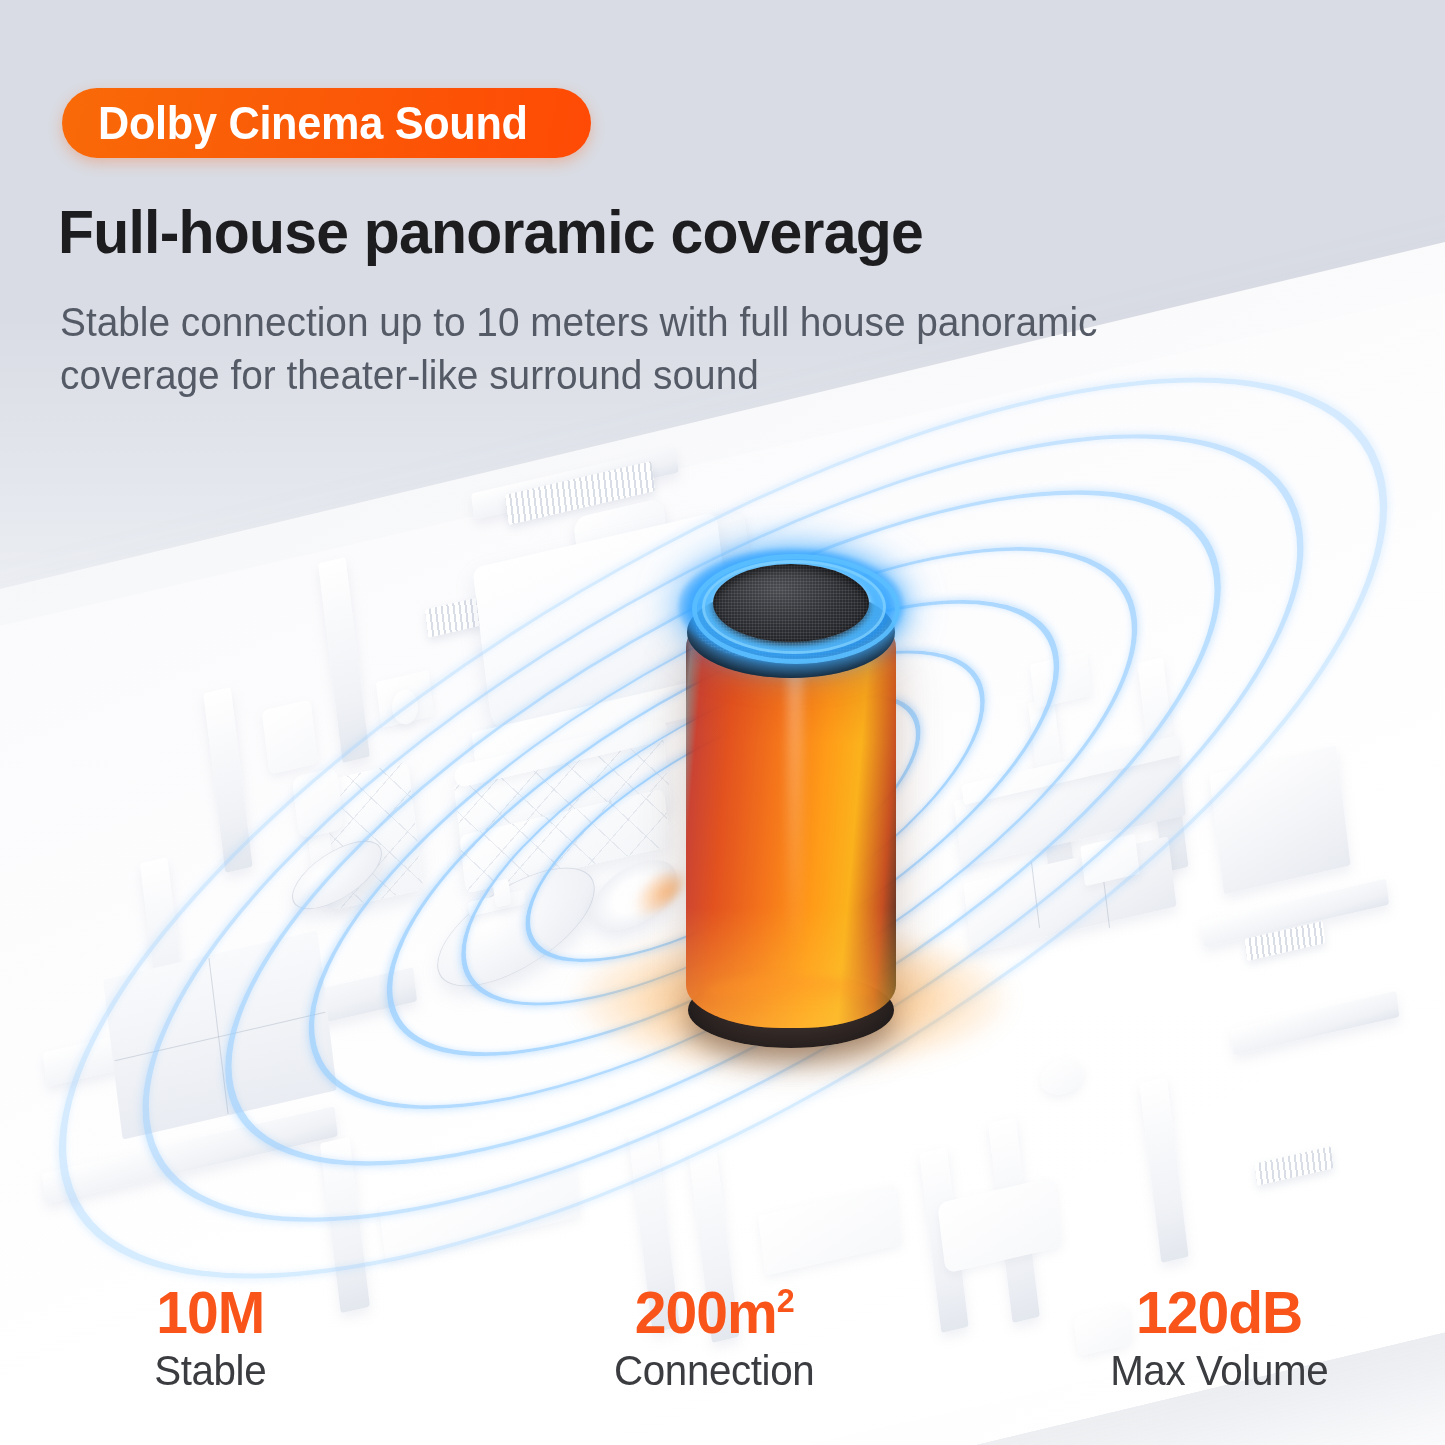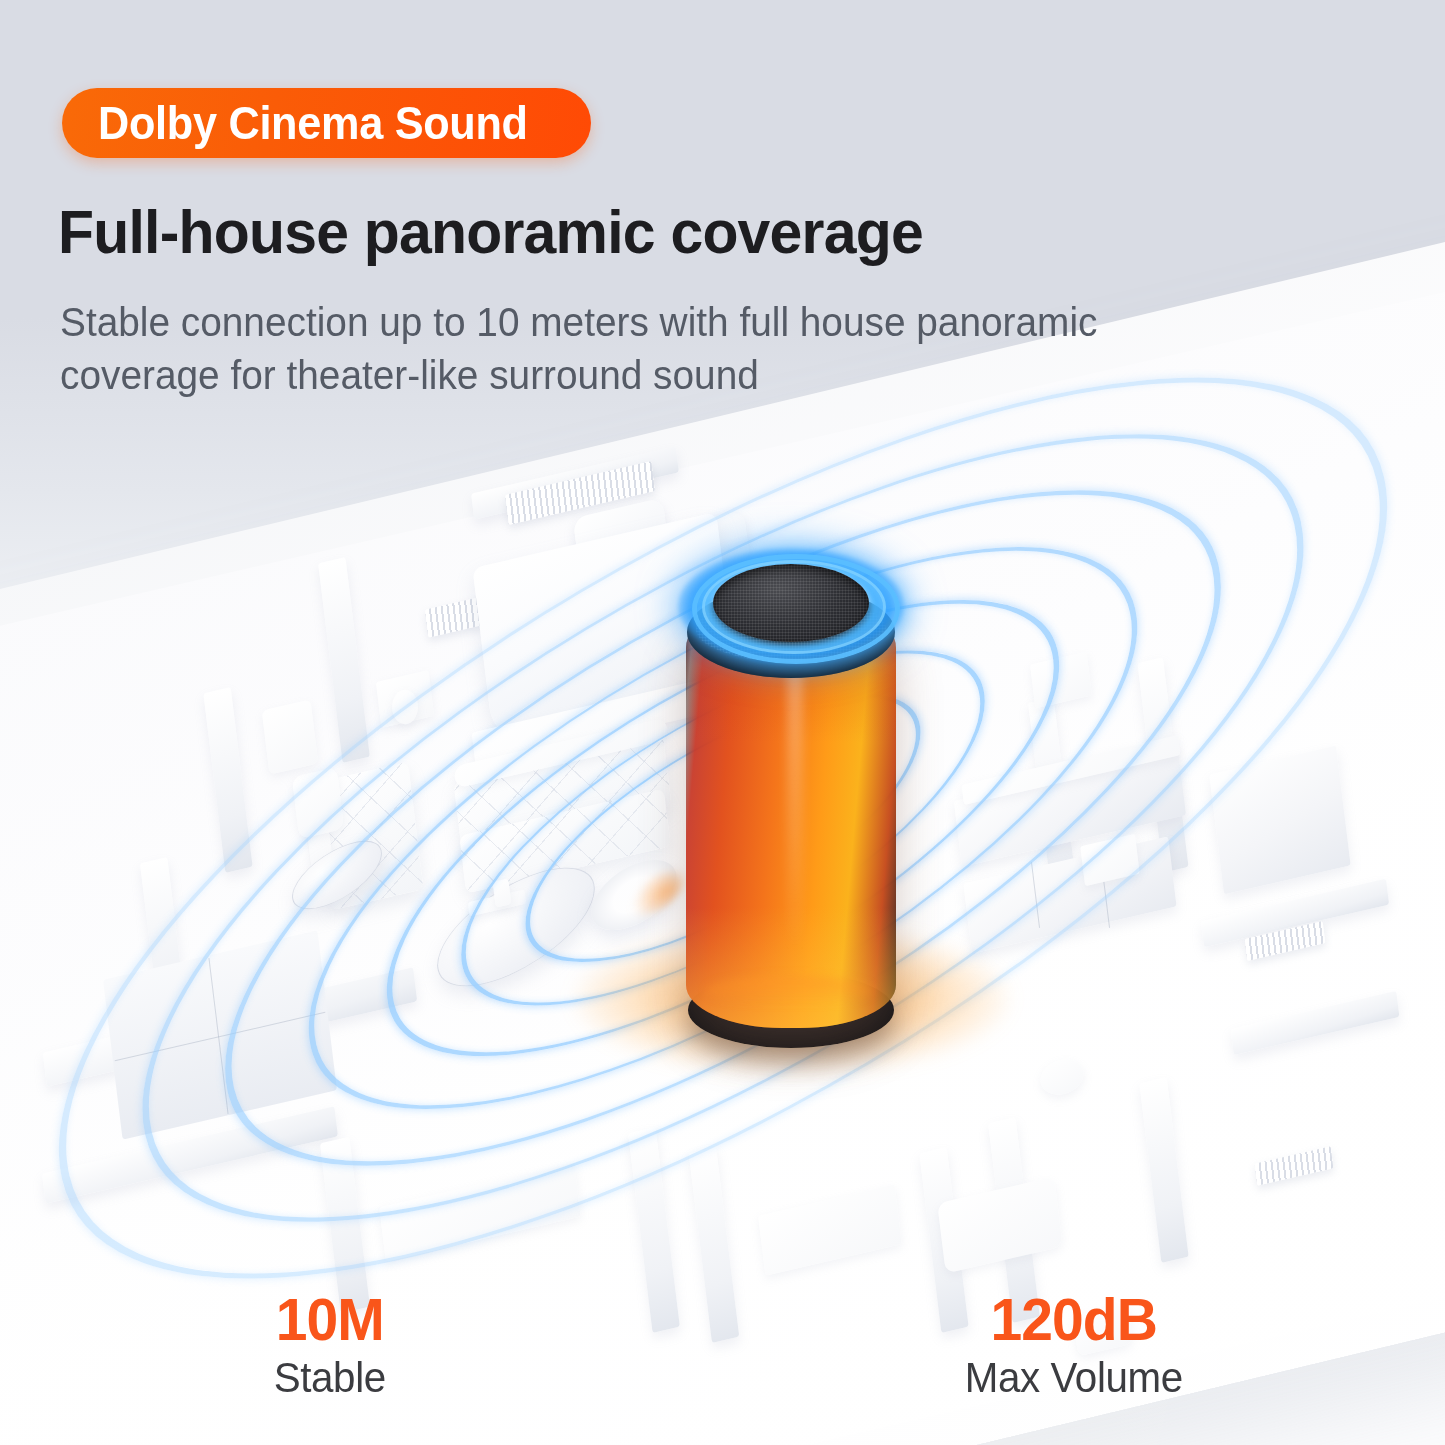--- a/index.html
+++ b/index.html
@@ -260,21 +260,20 @@
     color: #555b66;
     transform: scaleX(.97);
     transform-origin: left top;
   }
 
   
   #stats {
     position: absolute; left: 0; top: 1282px;
     width: 1445px;
     display: flex;
-    margin-top: 7px;
   }
   .stat { flex: 1; text-align: center; }
   .stat-val {
     font-size: 60px; font-weight: 700;
     color: #f9551a;
     letter-spacing: -1px;
     line-height: 1.02;
     transform: scaleX(.95);
   }
   .stat-val sup { font-size: 34px; vertical-align: super; line-height: 0; }
@@ -390,18 +389,22 @@
     <div class="headline">Full-house panoramic coverage</div>
     <div class="subline">Stable connection up to 10 meters with full house panoramic coverage for theater-like surround sound</div>
   </div>
 
   <div id="stats">
     <div class="stat">
       <div class="stat-val"><span>10M</span></div>
       <div class="stat-lbl">Stable</div>
     </div>
     <div class="stat">
+      <div class="stat-val"><span>200m</span><sup>2</sup></div>
+      <div class="stat-lbl">Connection</div>
+    </div>
+    <div class="stat">
       <div class="stat-val"><span>120dB</span></div>
       <div class="stat-lbl">Max Volume</div>
     </div>
   </div>
 
 </div>
 
 </body></html>

